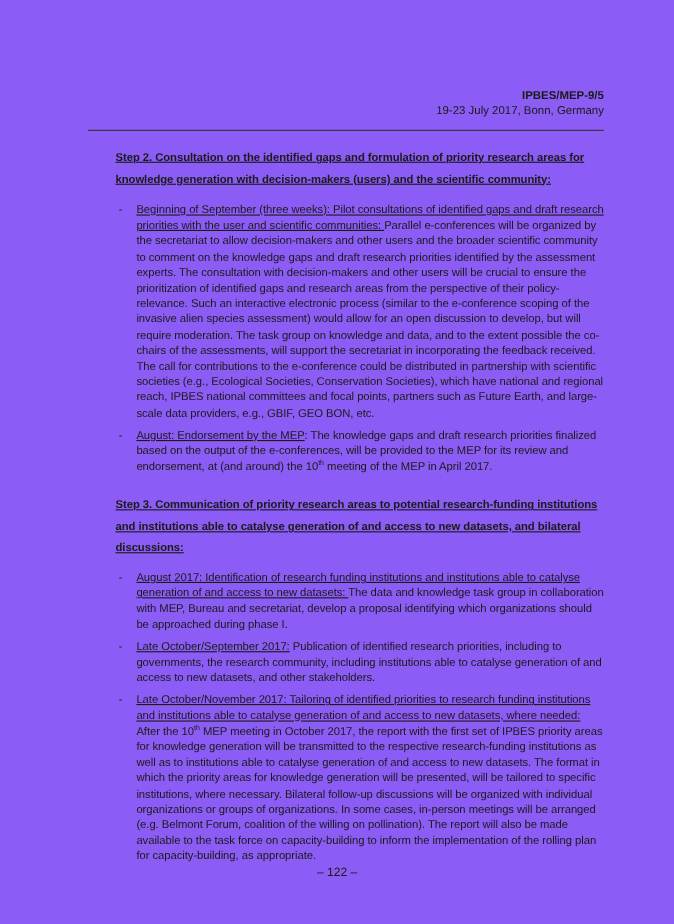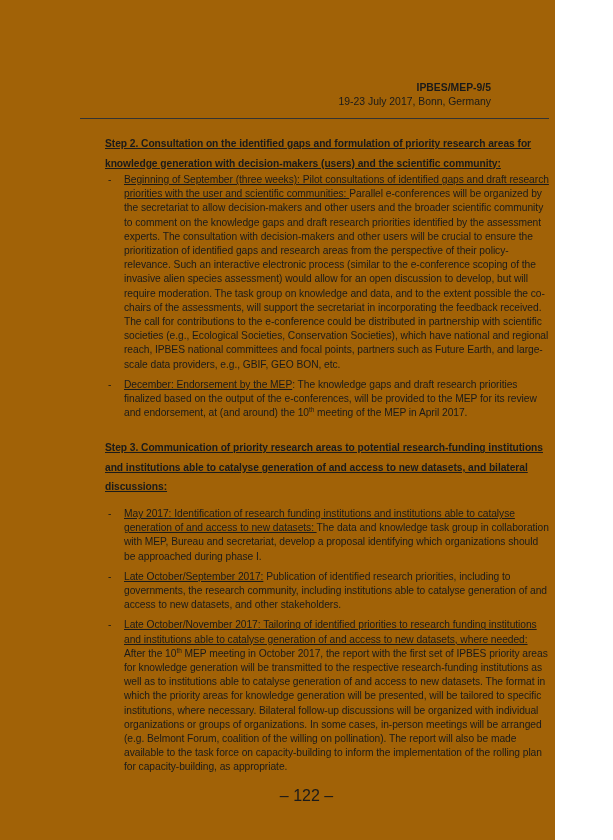--- a/index.html
+++ b/index.html
@@ -11,23 +11,23 @@
       width: 613px;
       height: 840px;
       position: relative;
       overflow: hidden;
       font-family: "Liberation Sans", sans-serif;
       color: #1a1a1a;
     }
     .page {
       position: absolute;
       left: 0; top: 0;
-      width: 555px;
+      width: 613px;
       height: 840px;
-      background: #a16207;
+      background: #8b5cf6;
       text-decoration: underline;
     }
     .header {
       position: absolute;
       right: 64px;
       top: 81px;
       text-align: right;
       font-size: 10.4px;
       line-height: 14px;
     }
@@ -50,21 +50,21 @@
       font-size: 10.25px;
       line-height: 14.2px;
       letter-spacing: -0.05px;
     }
     .step-heading {
       font-weight: bold;
       text-decoration: underline;
       line-height: 19.5px;
       margin: 0;
     }
-    .step2 { }
+    .step2 { margin-bottom: 12px; }
     .step3 { margin-top: 18px; margin-bottom: 10px; }
     ul.dash-list {
       list-style: none;
       margin: 0;
       padding: 0;
     }
     ul.dash-list li {
       position: relative;
       padding-left: 19px;
       margin-bottom: 6px;
@@ -79,21 +79,21 @@
       font-size: 6.5px;
       line-height: 0;
       vertical-align: 4px;
     }
     .footer {
       position: absolute;
       left: 0;
       width: 613px;
       top: 787px;
       text-align: center;
-      font-size: 16px;
+      font-size: 11px;
     }
   </style>
 </head>
 <body>
 
 <div class="page">
 
   <div class="header">
     <div class="doc-id">IPBES/MEP-9/5</div>
     <div class="meeting">19-23 July 2017, Bonn, Germany</div>
@@ -105,30 +105,30 @@
 
     <p class="step-heading step2">Step 2. Consultation on the identified gaps and formulation of priority research areas for knowledge generation with decision-makers (users) and the scientific community:</p>
 
     <ul class="dash-list">
       <li>
         <span class="dash">-</span>
         <span class="u">Beginning of September (three weeks): Pilot consultations of identified gaps and draft research priorities with the user and scientific communities: </span><span> Parallel e-conferences will be organized by the secretariat to allow decision-makers and other users and the broader scientific community to comment on the knowledge gaps and draft research priorities identified by the assessment experts. The consultation with decision-makers and other users will be crucial to ensure the prioritization of identified gaps and research areas from the perspective of their policy-relevance. Such an interactive electronic process (similar to the e-conference scoping of the invasive alien species assessment) would allow for an open discussion to develop, but will require moderation. The task group on knowledge and data, and to the extent possible the co-chairs of the assessments, will support the secretariat in incorporating the feedback received. The call for contributions to the e-conference could be distributed in partnership with scientific societies (e.g., Ecological Societies, Conservation Societies), which have national and regional reach, IPBES national committees and focal points, partners such as Future Earth, and large-scale data providers, e.g., GBIF, GEO BON, etc.</span>
       </li>
       <li>
         <span class="dash">-</span>
-        <span class="u">December: Endorsement by the MEP</span><span>: The knowledge gaps and draft research priorities finalized based on the output of the e-conferences, will be provided to the MEP for its review and endorsement, at (and around) the 10</span><sup>th</sup><span> meeting of the MEP in April 2017.</span>
+        <span class="u">August: Endorsement by the MEP</span><span>: The knowledge gaps and draft research priorities finalized based on the output of the e-conferences, will be provided to the MEP for its review and endorsement, at (and around) the 10</span><sup>th</sup><span> meeting of the MEP in April 2017.</span>
       </li>
     </ul>
 
     <p class="step-heading step3">Step 3. Communication of priority research areas to potential research-funding institutions and institutions able to catalyse generation of and access to new datasets, and bilateral discussions:</p>
 
     <ul class="dash-list">
       <li>
         <span class="dash">-</span>
-        <span class="u">May 2017: Identification of research funding institutions and institutions able to catalyse generation of and access to new datasets: </span><span>The data and knowledge task group in collaboration with MEP, Bureau and secretariat, develop a proposal identifying which organizations should be approached during phase I.</span>
+        <span class="u">August 2017: Identification of research funding institutions and institutions able to catalyse generation of and access to new datasets: </span><span>The data and knowledge task group in collaboration with MEP, Bureau and secretariat, develop a proposal identifying which organizations should be approached during phase I.</span>
       </li>
       <li>
         <span class="dash">-</span>
         <span class="u">Late October/September 2017:</span><span> Publication of identified research priorities, including to governments, the research community, including institutions able to catalyse generation of and access to new datasets, and other stakeholders.</span>
       </li>
       <li>
         <span class="dash">-</span>
         <span class="u">Late October/November 2017: Tailoring of identified priorities to research funding institutions and institutions able to catalyse generation of and access to new datasets, where needed:</span><span> After the 10</span><sup>th</sup><span> MEP meeting in October 2017, the report with the first set of IPBES priority areas for knowledge generation will be transmitted to the respective research-funding institutions as well as to institutions able to catalyse generation of and access to new datasets. The format in which the priority areas for knowledge generation will be presented, will be tailored to specific institutions, where necessary. Bilateral follow-up discussions will be organized with individual organizations or groups of organizations. In some cases, in-person meetings will be arranged (e.g. Belmont Forum, coalition of the willing on pollination). The report will also be made available to the task force on capacity-building to inform the implementation of the rolling plan for capacity-building, as appropriate.</span>
       </li>
     </ul>

